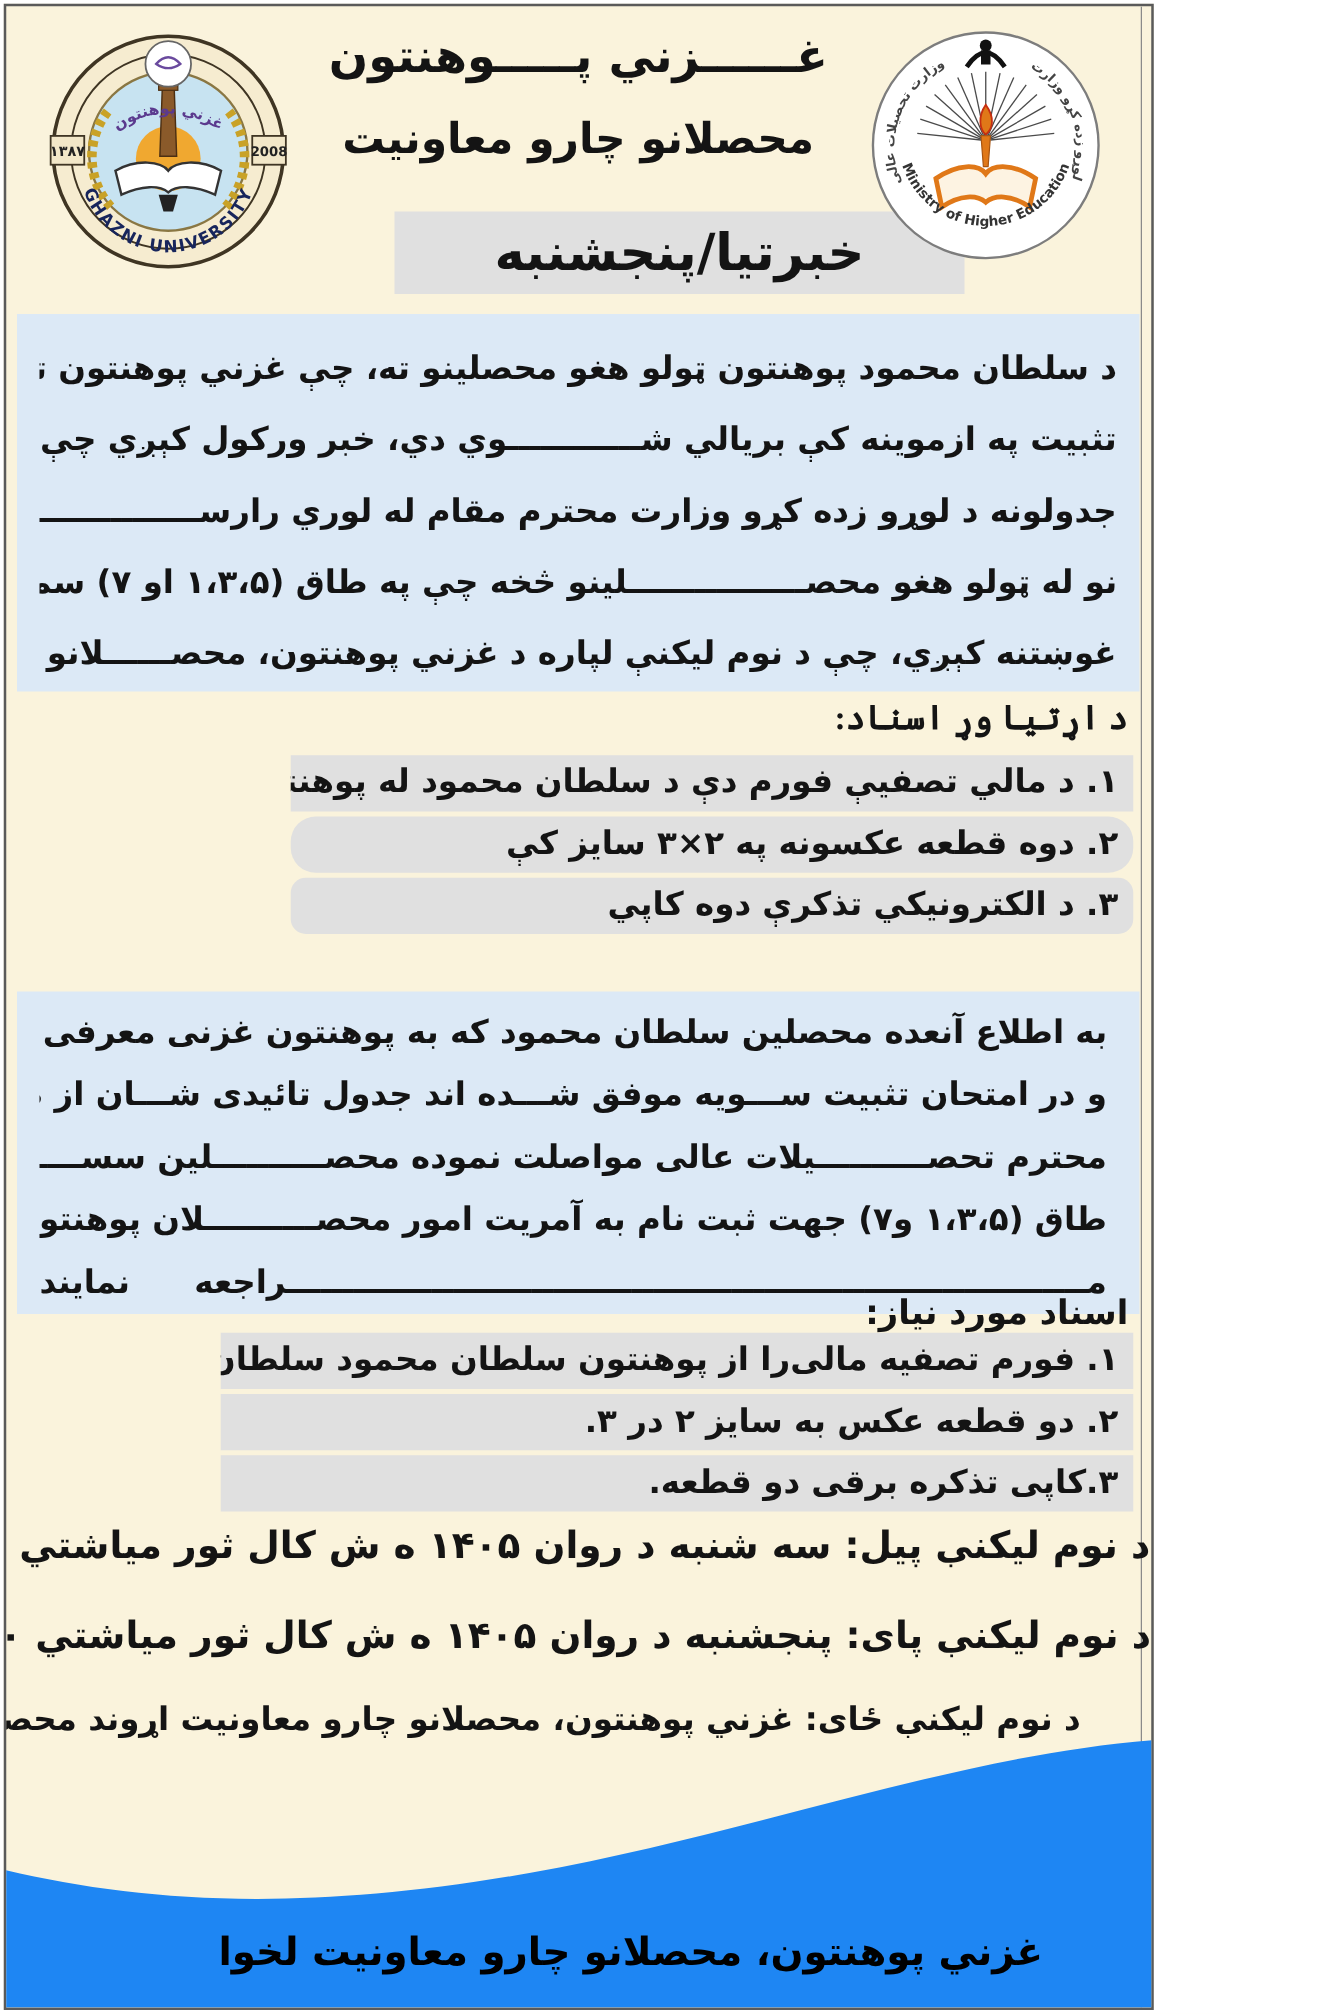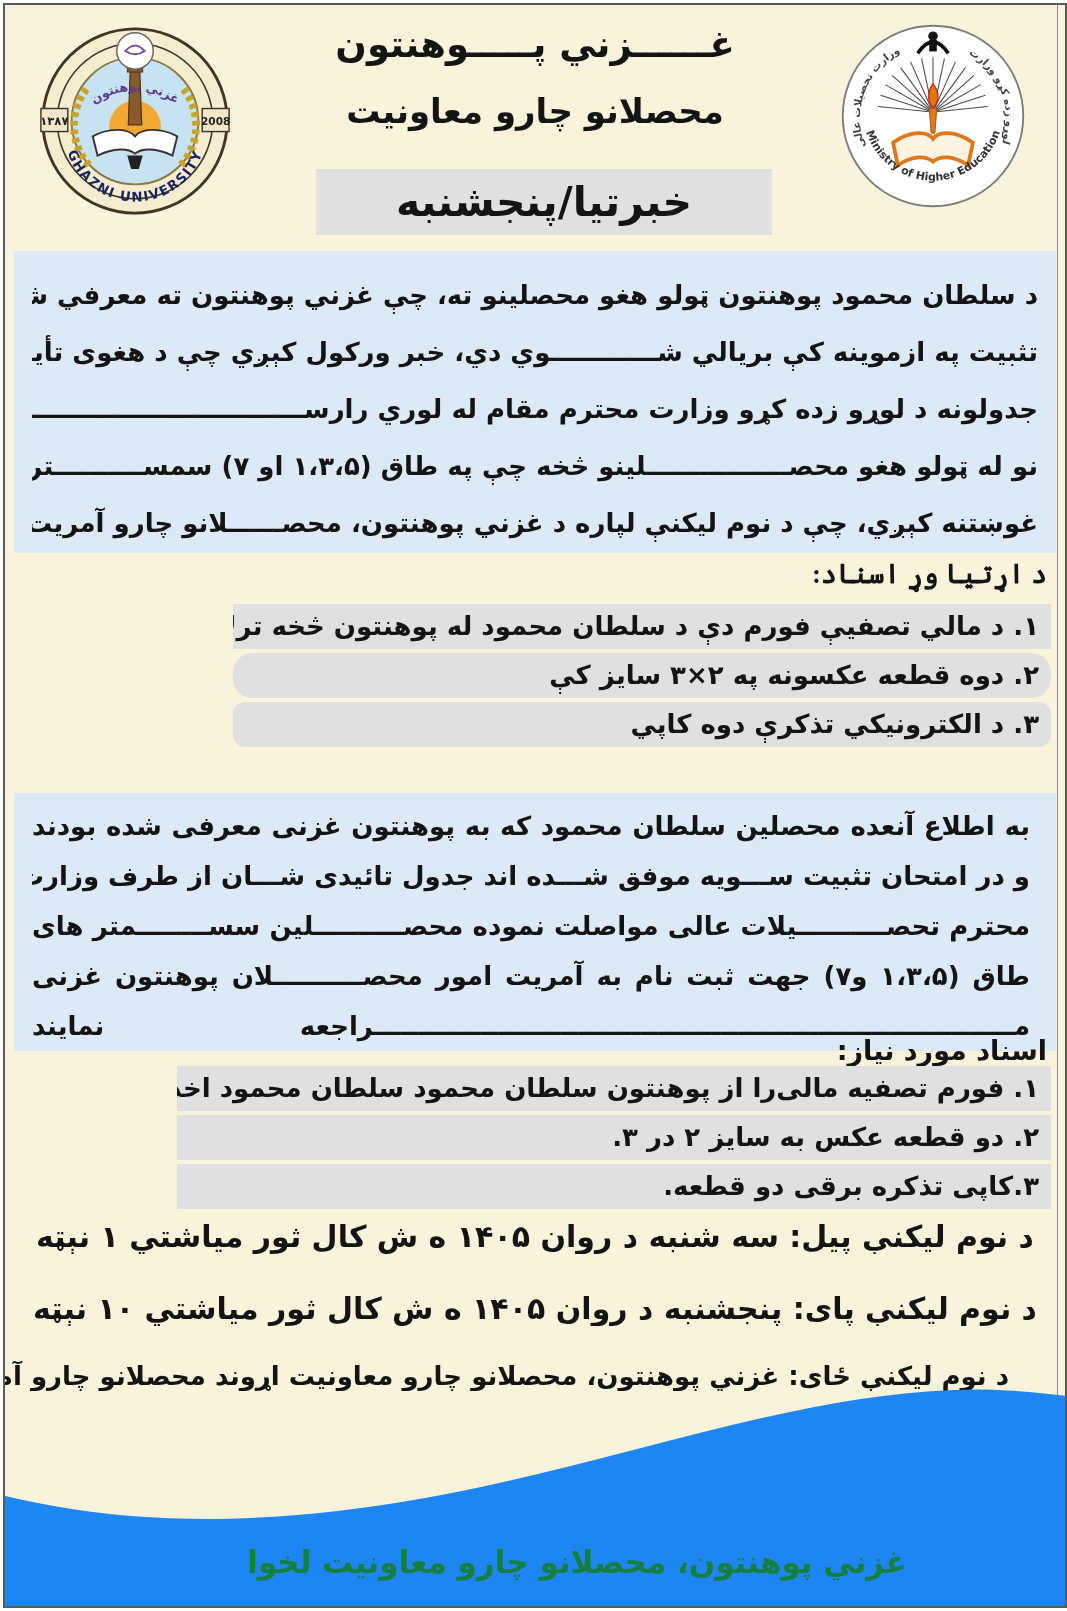--- a/index.html
+++ b/index.html
@@ -1,19 +1,19 @@
 <!DOCTYPE html>
 <html lang="ps" dir="rtl"><head>
 <meta charset="utf-8">
 <style>
   * { margin:0; padding:0; box-sizing:border-box; }
   html,body { width:1067px; height:1611px; background:#ffffff; }
   body { font-family:"DejaVu Sans", sans-serif; font-weight:700; color:#141414; }
   .sheet {
-    position:absolute; left:3px; top:3px; width:1064px; height:1605px;
+    position:absolute; left:3px; top:3px; width:920px; height:1605px;
     background:#FAF3DC; border:2px solid #5a5a5a; overflow:hidden;
   }
   .inner-rule { position:absolute; top:0; bottom:0; right:7px; width:1px; background:#8a8a8a; }
 
   
   .logo { position:absolute; }
   .logo-left  { left:34px;  top:20px; width:192px; height:192px; }
   .logo-right { right:30px; top:16px; width:204px; height:190px; }
   .title-1 { position:absolute; top:18px;  left:0; right:0; text-align:center; font-size:37px; letter-spacing:0; }
   .title-2 { position:absolute; top:86px;  left:0; right:0; text-align:center; font-size:34px; }
@@ -55,21 +55,21 @@
     text-underline-offset:9px; white-space:nowrap; overflow:hidden;
   }
   .reg-start { top:1214px;text-decoration:underline; }
   .reg-end   { top:1286px; }
   .reg-place { top:1356px; font-size:26px; left:auto; right:56px; text-align:right; }
 
   
   .wave { position:absolute; left:0; bottom:0; width:1061px; height:222px; }
   .footer-text {
     position:absolute; bottom:26px; left:0; right:0; padding-left:84px;
-    text-align:center; direction:rtl; color:#15803d; font-size:31px; z-index:2;margin-top:40px;
+    text-align:center; direction:rtl; color:#000000; font-size:31px; z-index:2;margin-top:40px;
   }
   svg text { font-family:"DejaVu Sans", sans-serif; }
 </style>
 </head>
 <body>
 
 <div class="sheet">
   <div class="inner-rule"></div>
 
   <div class="title-1">غــــــزني پـــــوهنتون</div>

